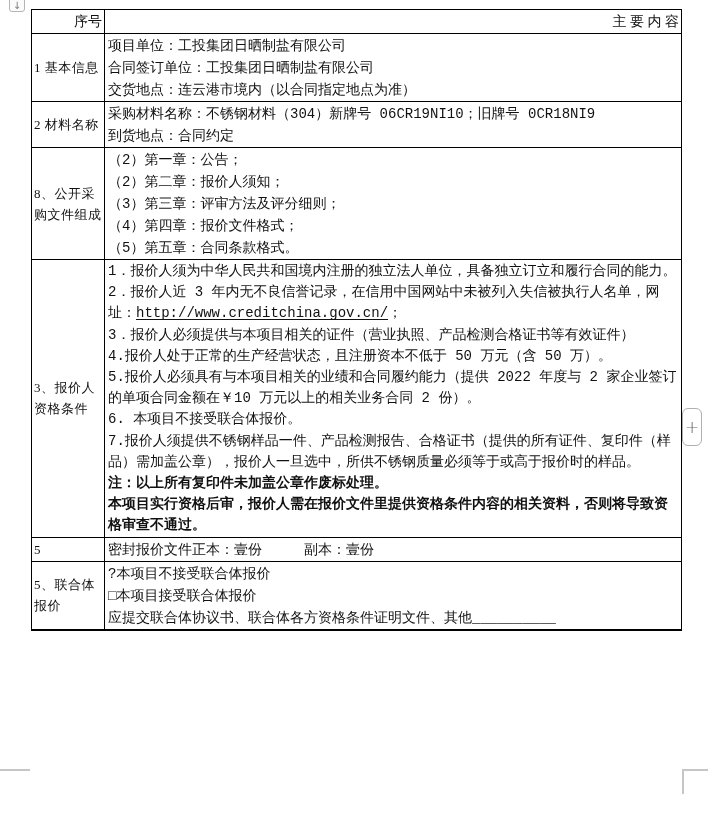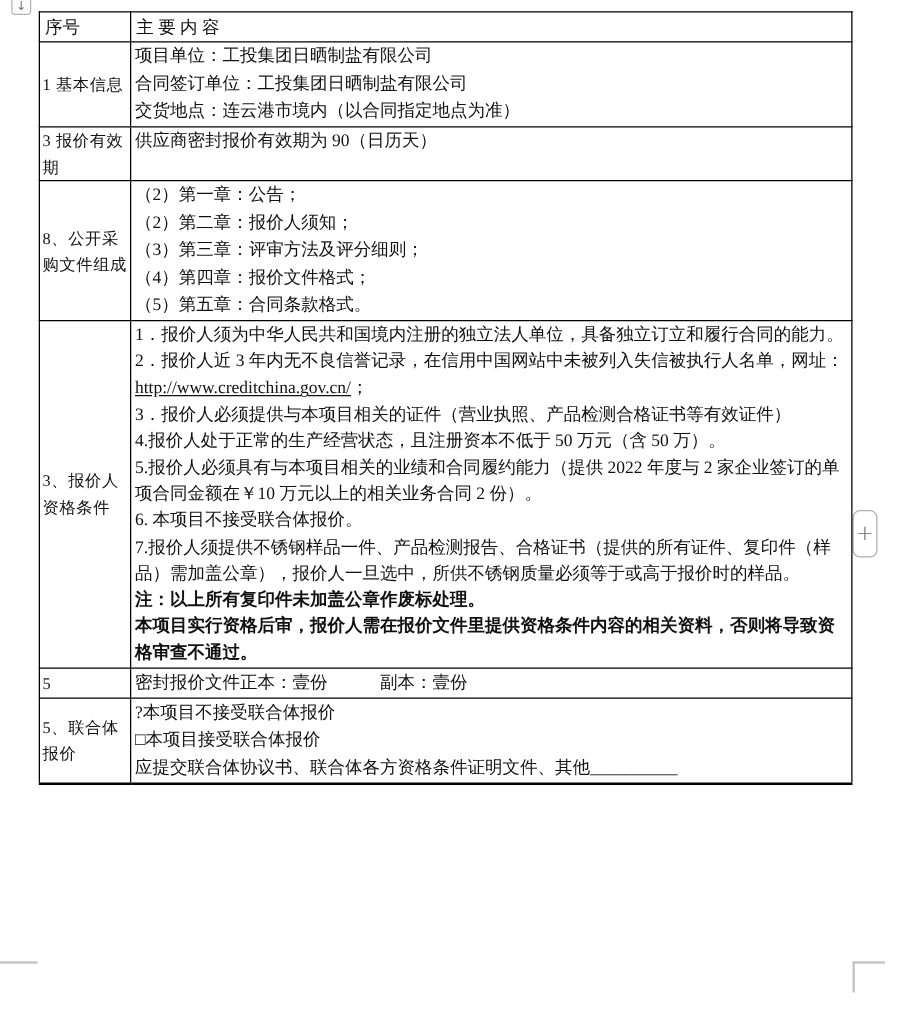--- a/index.html
+++ b/index.html
@@ -10,30 +10,30 @@
   }
   
   table.spec{
     position:absolute;left:31px;top:9px;width:650px;
     border-collapse:collapse;table-layout:fixed;
     border:1px solid #000;
   }
   table.spec td{border:1px solid #000;overflow:hidden;}
   col.c1{width:73px;}
   col.c2{width:577px;}
-  tr.hdr{height:24px;}
+  tr.hdr{height:24px;text-align:right;}
   .hdr td{font-size:14px;padding:0 2px 0 4px;vertical-align:middle;}
   .label-cell{
     font-size:13px;line-height:21px;letter-spacing:0.5px;
     vertical-align:middle;padding:0 1px 0 2px;
     white-space:pre-wrap;word-break:break-all;
   }
   .content-cell{
     font-size:14px;line-height:22px;vertical-align:top;
-    padding:1px 2px 0 3px;word-break:break-all;
+    padding:1px 2px 0 3px;word-break:break-all;font-family:Liberation Mono, monospace;
   }
   .line{min-height:10px;}
   .line.bold{font-weight:bold;}
   .row-0{height:65px;}
   .row-1{height:46px;}
   .row-2{height:43px;}
   .row-3{height:69px;}
   .row-4{height:108px;}
   .row-5{height:277px;}
   .row-5 .content-cell{line-height:21.2px;}
@@ -82,24 +82,25 @@
   </thead>
   <tbody>
       <tr class="row-0">
         <td class="label-cell">1 基本信息</td>
         <td class="content-cell">
           <div class="line">项目单位：工投集团日晒制盐有限公司</div>
           <div class="line">合同签订单位：工投集团日晒制盐有限公司</div>
           <div class="line">交货地点：连云港市境内（以合同指定地点为准）</div>
         </td>
       </tr>
-      <tr class="row-2">
-        <td class="label-cell">3 报价有效期</td>
+      <tr class="row-1">
+        <td class="label-cell">2 材料名称</td>
         <td class="content-cell">
-          <div class="line">供应商密封报价有效期为 90（日历天）</div>
+          <div class="line">采购材料名称：不锈钢材料（304）新牌号 06CR19NI10；旧牌号 0CR18NI9</div>
+          <div class="line">到货地点：合同约定</div>
         </td>
       </tr>
       <tr class="row-4">
         <td class="label-cell">8、公开采购文件组成</td>
         <td class="content-cell">
           <div class="line">（2）第一章：公告；</div>
           <div class="line">（2）第二章：报价人须知；</div>
           <div class="line">（3）第三章：评审方法及评分细则；</div>
           <div class="line">（4）第四章：报价文件格式；</div>
           <div class="line">（5）第五章：合同条款格式。</div>

